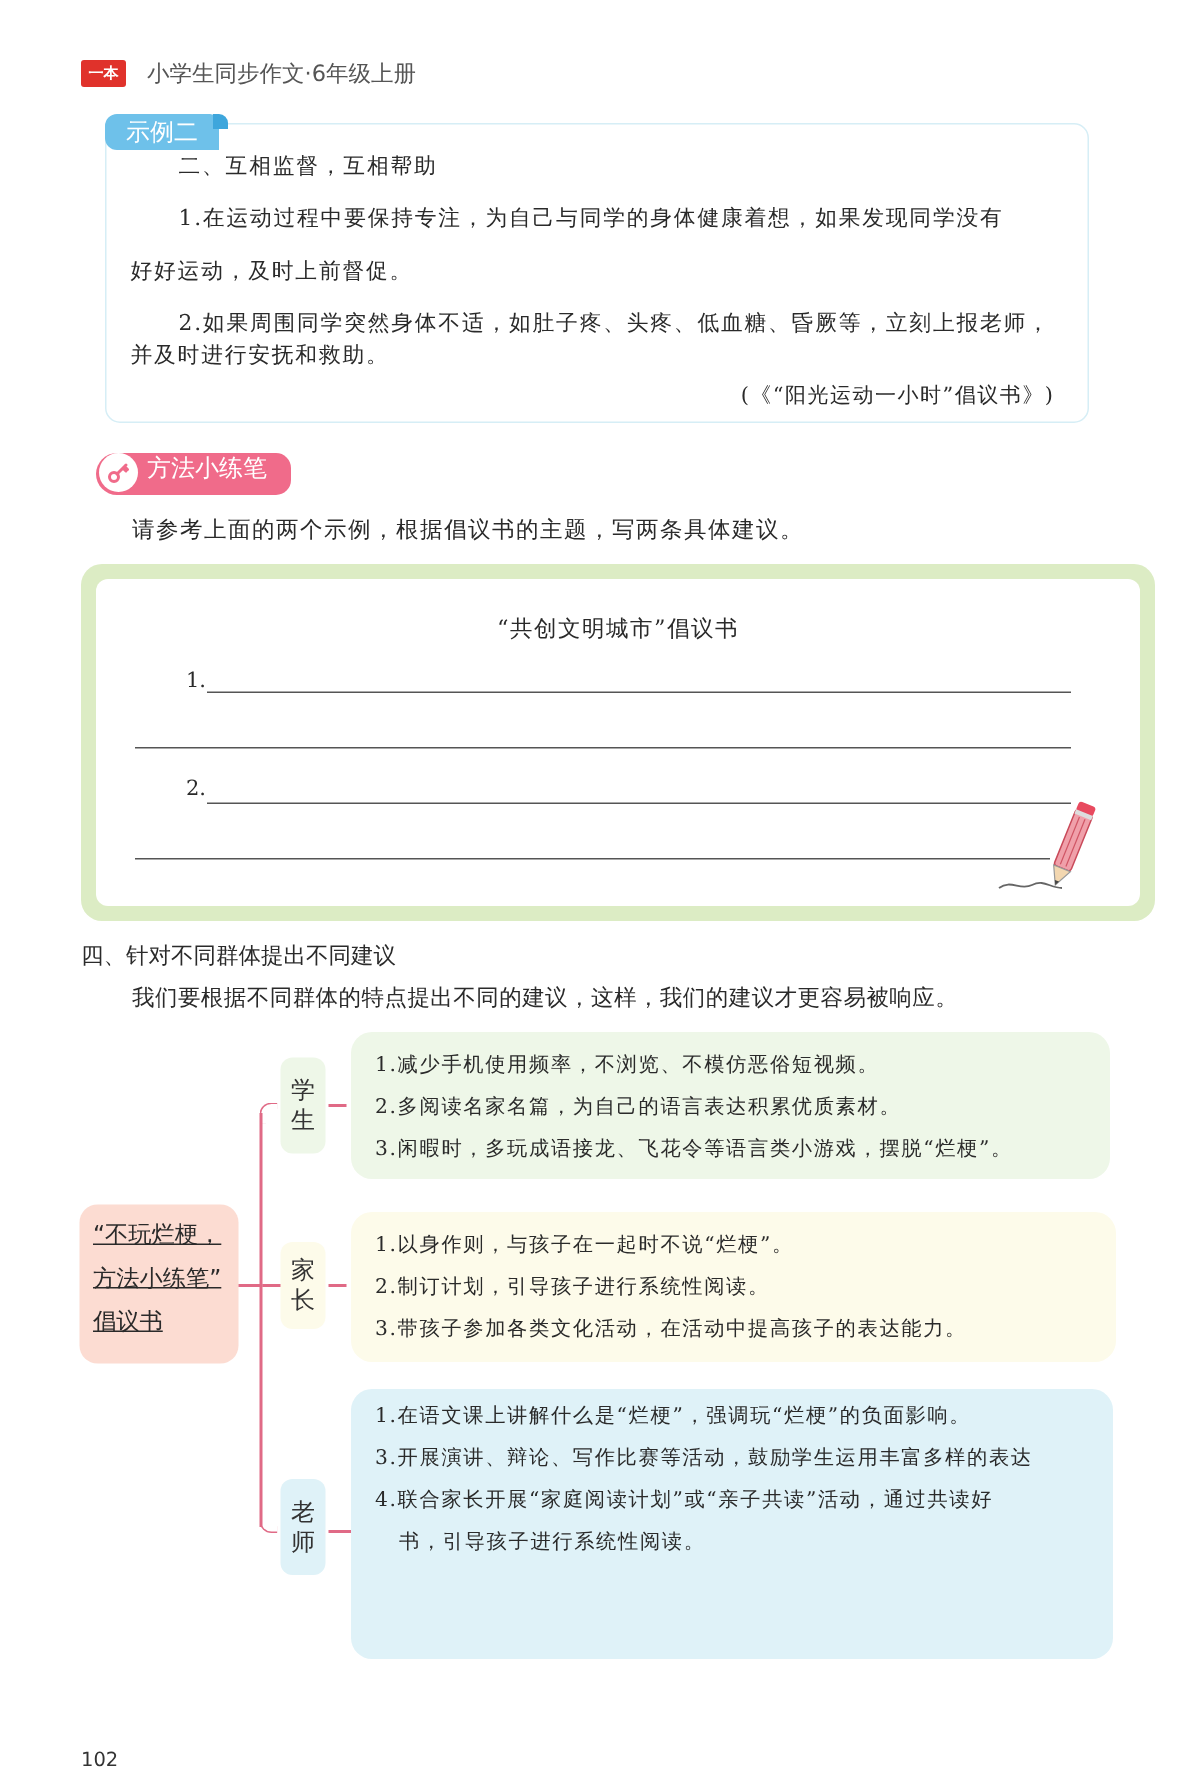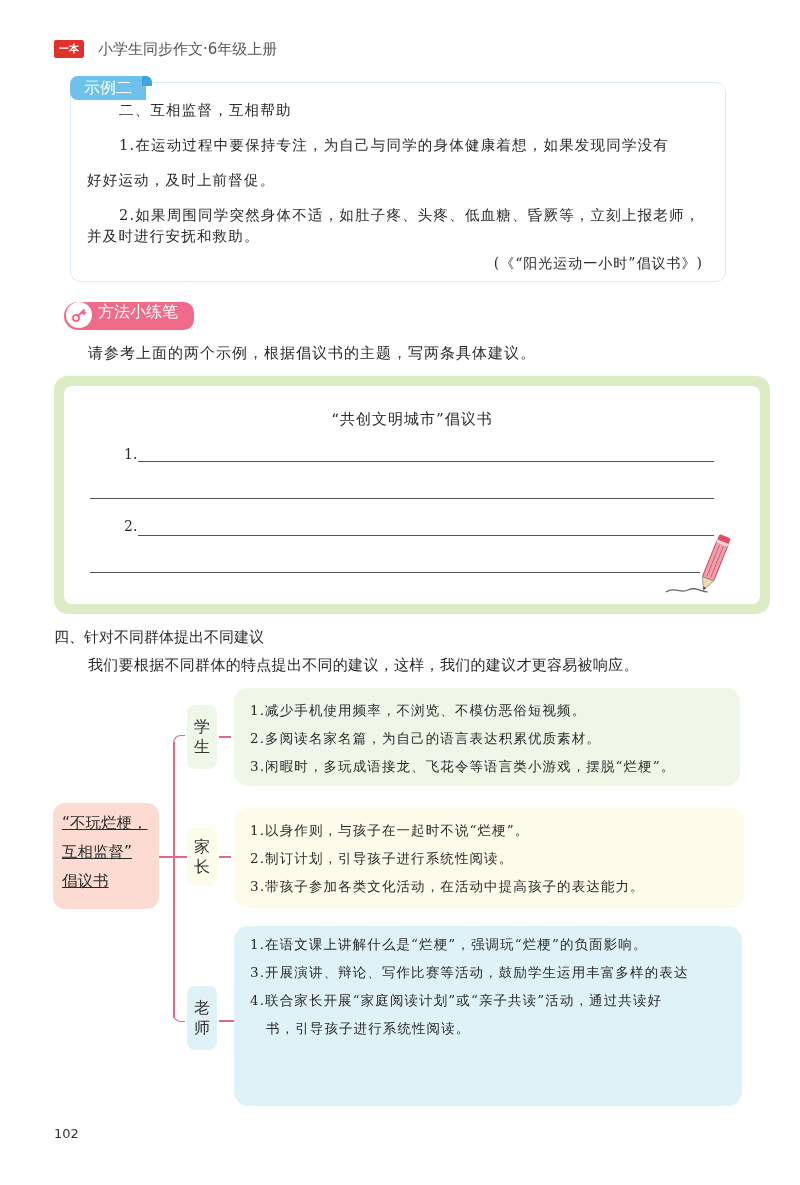--- a/index.html
+++ b/index.html
@@ -37,21 +37,21 @@
     .sec-desc { position: absolute; left: 88px; top: 656px; font-size: 15px; letter-spacing: 0.3px; }
 
     
     .root-box { position: absolute; left: 53px; top: 803px; width: 106px; height: 106px; background: #fcdcd2; border-radius: 12px; padding: 6px 0 0 9px; font-size: 15.5px; line-height: 29px; font-family: "DejaVu Sans", "Liberation Sans", sans-serif; text-decoration: underline; }
     .conn { position: absolute; background: #e06a86; }
     .group-label { position: absolute; width: 30px; border-radius: 8px; display: flex; flex-direction: column; align-items: center; justify-content: center; font-size: 16px; line-height: 20px; font-family: "DejaVu Sans", "Liberation Sans", sans-serif; color: #333; }
     .group-panel { position: absolute; border-radius: 14px; padding-left: 16px; }
     .item { font-size: 13.5px; letter-spacing: 1.1px; line-height: 28px; white-space: nowrap; color: #2a2a2a; }
     .item.cont { padding-left: 16px; }
 
-    .page-number { position: absolute; left: 54px; top: 1126px; font-size: 13px; color: #333; }
+    .page-number { position: absolute; left: 54px; top: 1166px; font-size: 13px; color: #333; }
   </style>
 </head>
 <body>
 
 <div class="header">
   <span class="brand sans">一本</span>
   <span class="header-title sans">小学生同步作文·6年级上册</span>
 </div>
 
 <div class="example-box">
@@ -99,21 +99,21 @@
       </g>
     </svg>
   </div>
 </div>
 
 <div class="sec-title sans">四、针对不同群体提出不同建议</div>
 <div class="sec-desc sans">我们要根据不同群体的特点提出不同的建议，这样，我们的建议才更容易被响应。</div>
 
 <div class="root-box">
   <div>“不玩烂梗，</div>
-  <div>互相监督”</div>
+  <div>方法小练笔”</div>
   <div>倡议书</div>
 </div>
 
 <div class="conn" style="left:159px; top:856px; width:16px; height:1.5px;"></div>
 <div class="conn" style="left:173px; top:742px; width:1.5px; height:276px;"></div>
 <div style="position:absolute; left:173px; top:735px; width:12px; height:14px; border-top:1.5px solid #e06a86; border-left:1.5px solid #e06a86; border-radius:8px 0 0 0;"></div>
 <div style="position:absolute; left:173px; top:1008px; width:12px; height:14px; border-bottom:1.5px solid #e06a86; border-left:1.5px solid #e06a86; border-radius:0 0 0 8px;"></div>
 <div class="conn" style="left:175px; top:856px; width:14px; height:1.5px;"></div>
 <div class="conn" style="left:219px; top:736px; width:12px; height:1.5px;"></div>
 <div class="conn" style="left:219px; top:856px; width:12px; height:1.5px;"></div>

